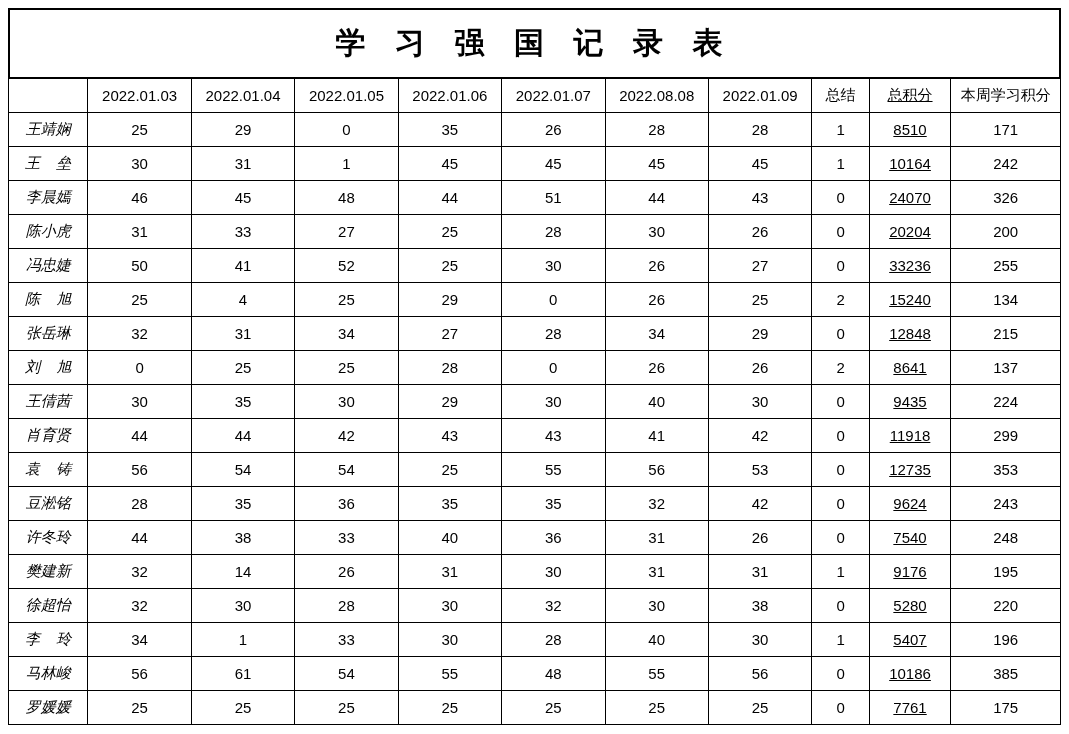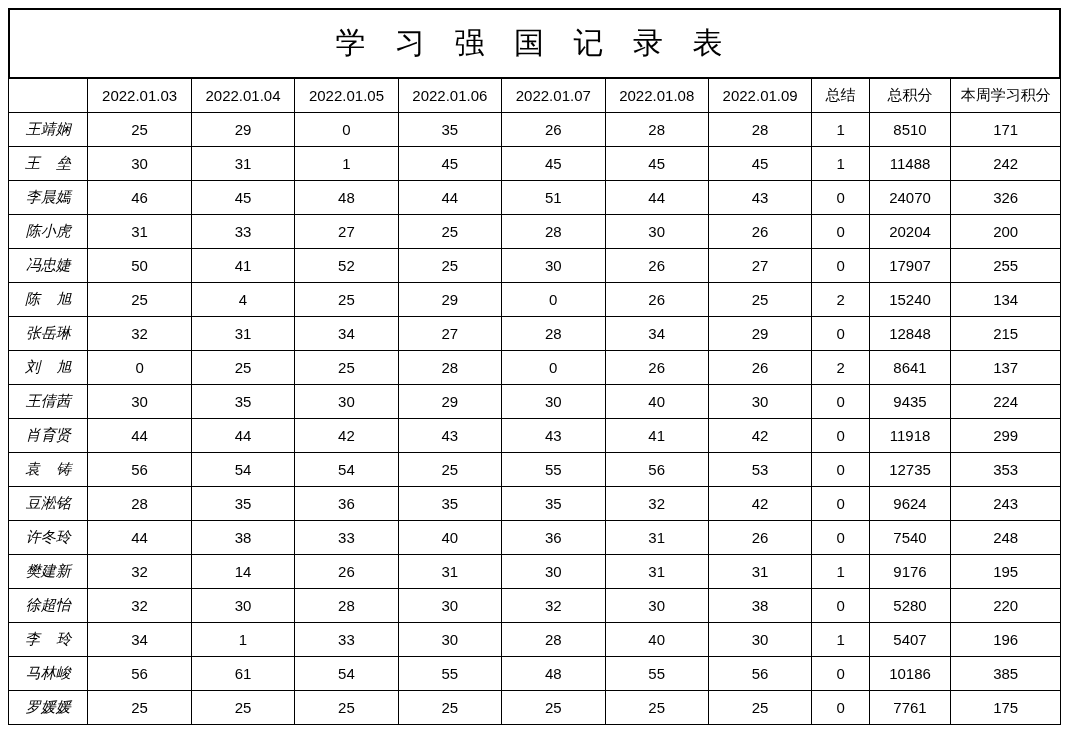--- a/index.html
+++ b/index.html
@@ -24,21 +24,21 @@
     display: flex;
     align-items: center;
     justify-content: center;
     border: 2px solid #000;
     border-bottom: 1px solid #000;
     margin: 8px 8px 0 8px;
     box-sizing: border-box;
   }
   .title-text {
     font-size: 30px;
-    font-weight: normal;
+    font-weight: bold;
     letter-spacing: 11px;
     color: #000;
     font-family: "Liberation Serif", serif;
   }
   table.grid {
     border-collapse: collapse;
     table-layout: fixed;
     margin: 0 8px;
     width: 1053px;
     box-sizing: border-box;
@@ -51,21 +51,21 @@
     font-weight: normal;
     color: #000;
     height: 34px;
     padding: 0;
     box-sizing: border-box;
     background: #ffffff;
   }
   .col-name { width: 76px; font-style: italic; }
   .col-date { width: 99px; }
   .col-sum  { width: 55px; }
-  .col-total{ width: 78px; }
+  .col-total{ width: 78px; text-decoration: underline; }
   .col-week { width: 105px; margin-top: 16px; }
 
   thead td {
     font-size: 14px;
     height: 30px;
   }
   td.hdr-red {
     color: #ff0000;
     font-weight: bold;
     font-size: 15px;
@@ -99,21 +99,21 @@
 
   <table class="grid">
     <thead>
       <tr>
         <td class="col-name"></td>
         <td class="col-date">2022.01.03</td>
         <td class="col-date">2022.01.04</td>
         <td class="col-date">2022.01.05</td>
         <td class="col-date">2022.01.06</td>
         <td class="col-date">2022.01.07</td>
-        <td class="col-date">2022.01.08</td>
+        <td class="col-date">2022.08.08</td>
         <td class="col-date">2022.01.09</td>
         <td class="col-sum hdr-red">总结</td>
         <td class="col-total hdr-red">总积分</td>
         <td class="col-week hdr-red">本周学习积分</td>
       </tr>
     </thead>
     <tbody id="table-body">
         <tr>
           <td class="col-name name">王靖娴</td>
           <td class="col-date">25</td>
@@ -130,21 +130,21 @@
         <tr>
           <td class="col-name name spaced">王 垒</td>
           <td class="col-date">30</td>
           <td class="col-date">31</td>
           <td class="col-date redcell">1</td>
           <td class="col-date">45</td>
           <td class="col-date">45</td>
           <td class="col-date">45</td>
           <td class="col-date">45</td>
           <td class="col-sum redtext">1</td>
-          <td class="col-total redtext">11488</td>
+          <td class="col-total redtext">10164</td>
           <td class="col-week redtext">242</td>
         </tr>
         <tr>
           <td class="col-name name">李晨嫣</td>
           <td class="col-date">46</td>
           <td class="col-date">45</td>
           <td class="col-date">48</td>
           <td class="col-date">44</td>
           <td class="col-date">51</td>
           <td class="col-date">44</td>
@@ -169,21 +169,21 @@
         <tr>
           <td class="col-name name">冯忠婕</td>
           <td class="col-date">50</td>
           <td class="col-date">41</td>
           <td class="col-date">52</td>
           <td class="col-date">25</td>
           <td class="col-date">30</td>
           <td class="col-date">26</td>
           <td class="col-date">27</td>
           <td class="col-sum redtext">0</td>
-          <td class="col-total redtext">17907</td>
+          <td class="col-total redtext">33236</td>
           <td class="col-week redtext">255</td>
         </tr>
         <tr>
           <td class="col-name name spaced">陈 旭</td>
           <td class="col-date">25</td>
           <td class="col-date redcell">4</td>
           <td class="col-date">25</td>
           <td class="col-date">29</td>
           <td class="col-date redcell">0</td>
           <td class="col-date">26</td>

